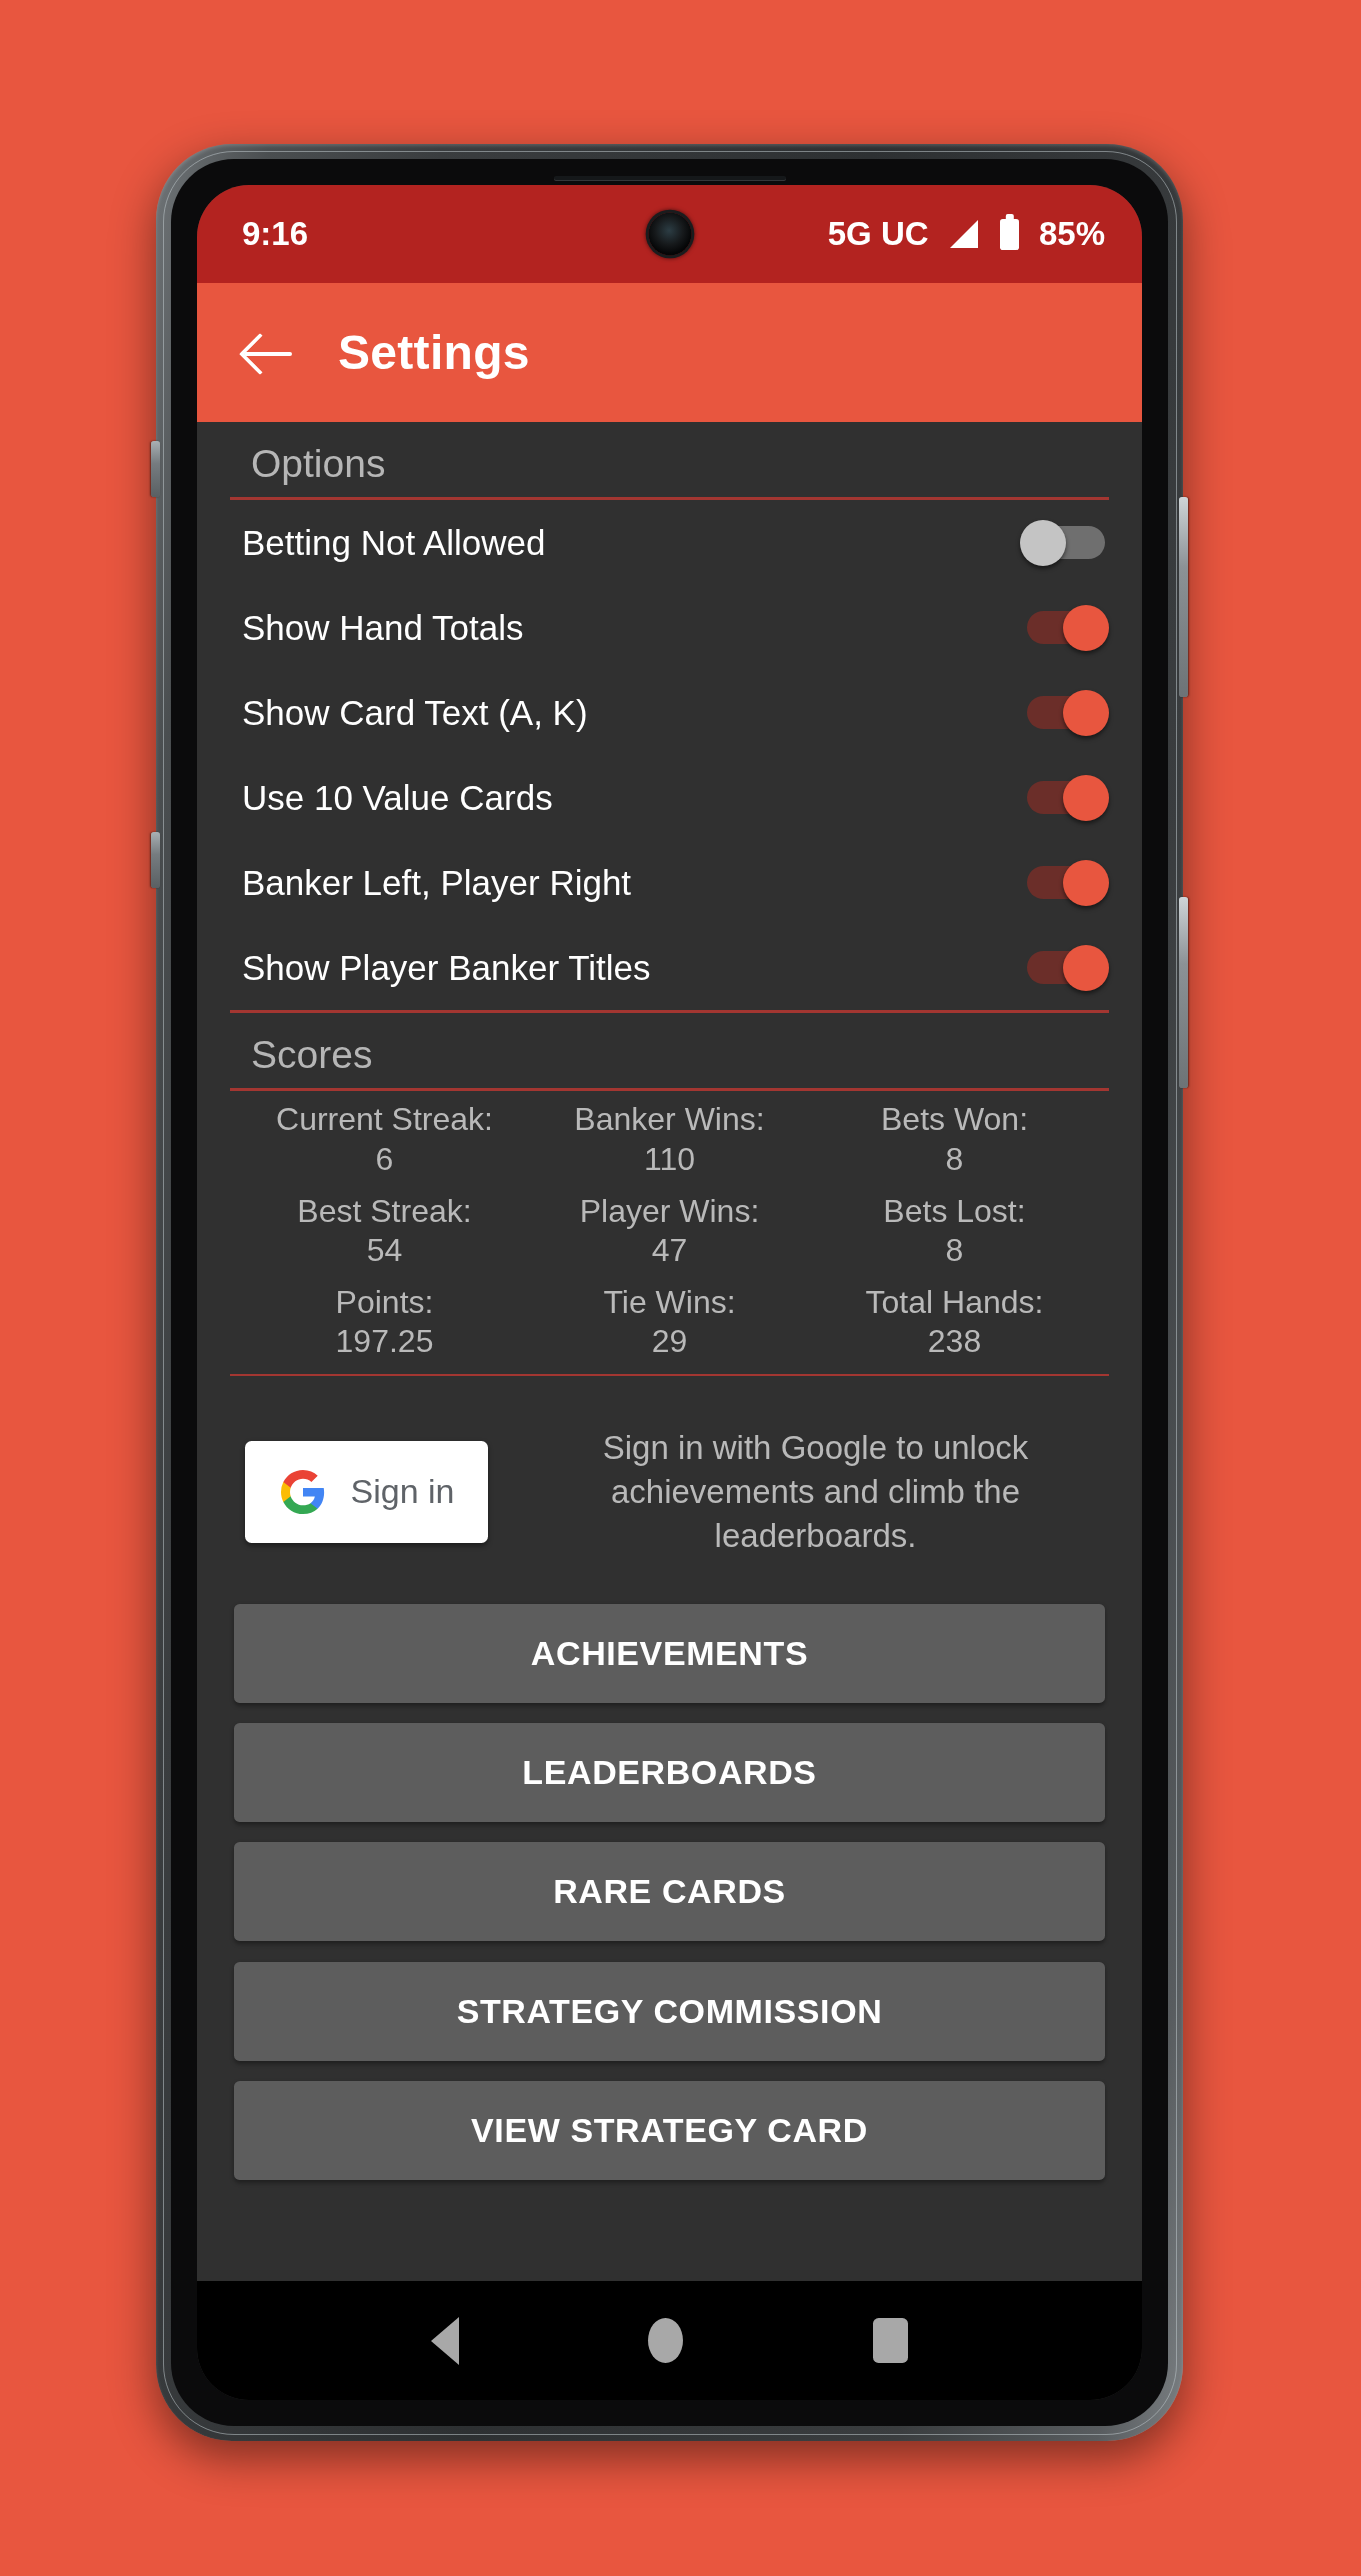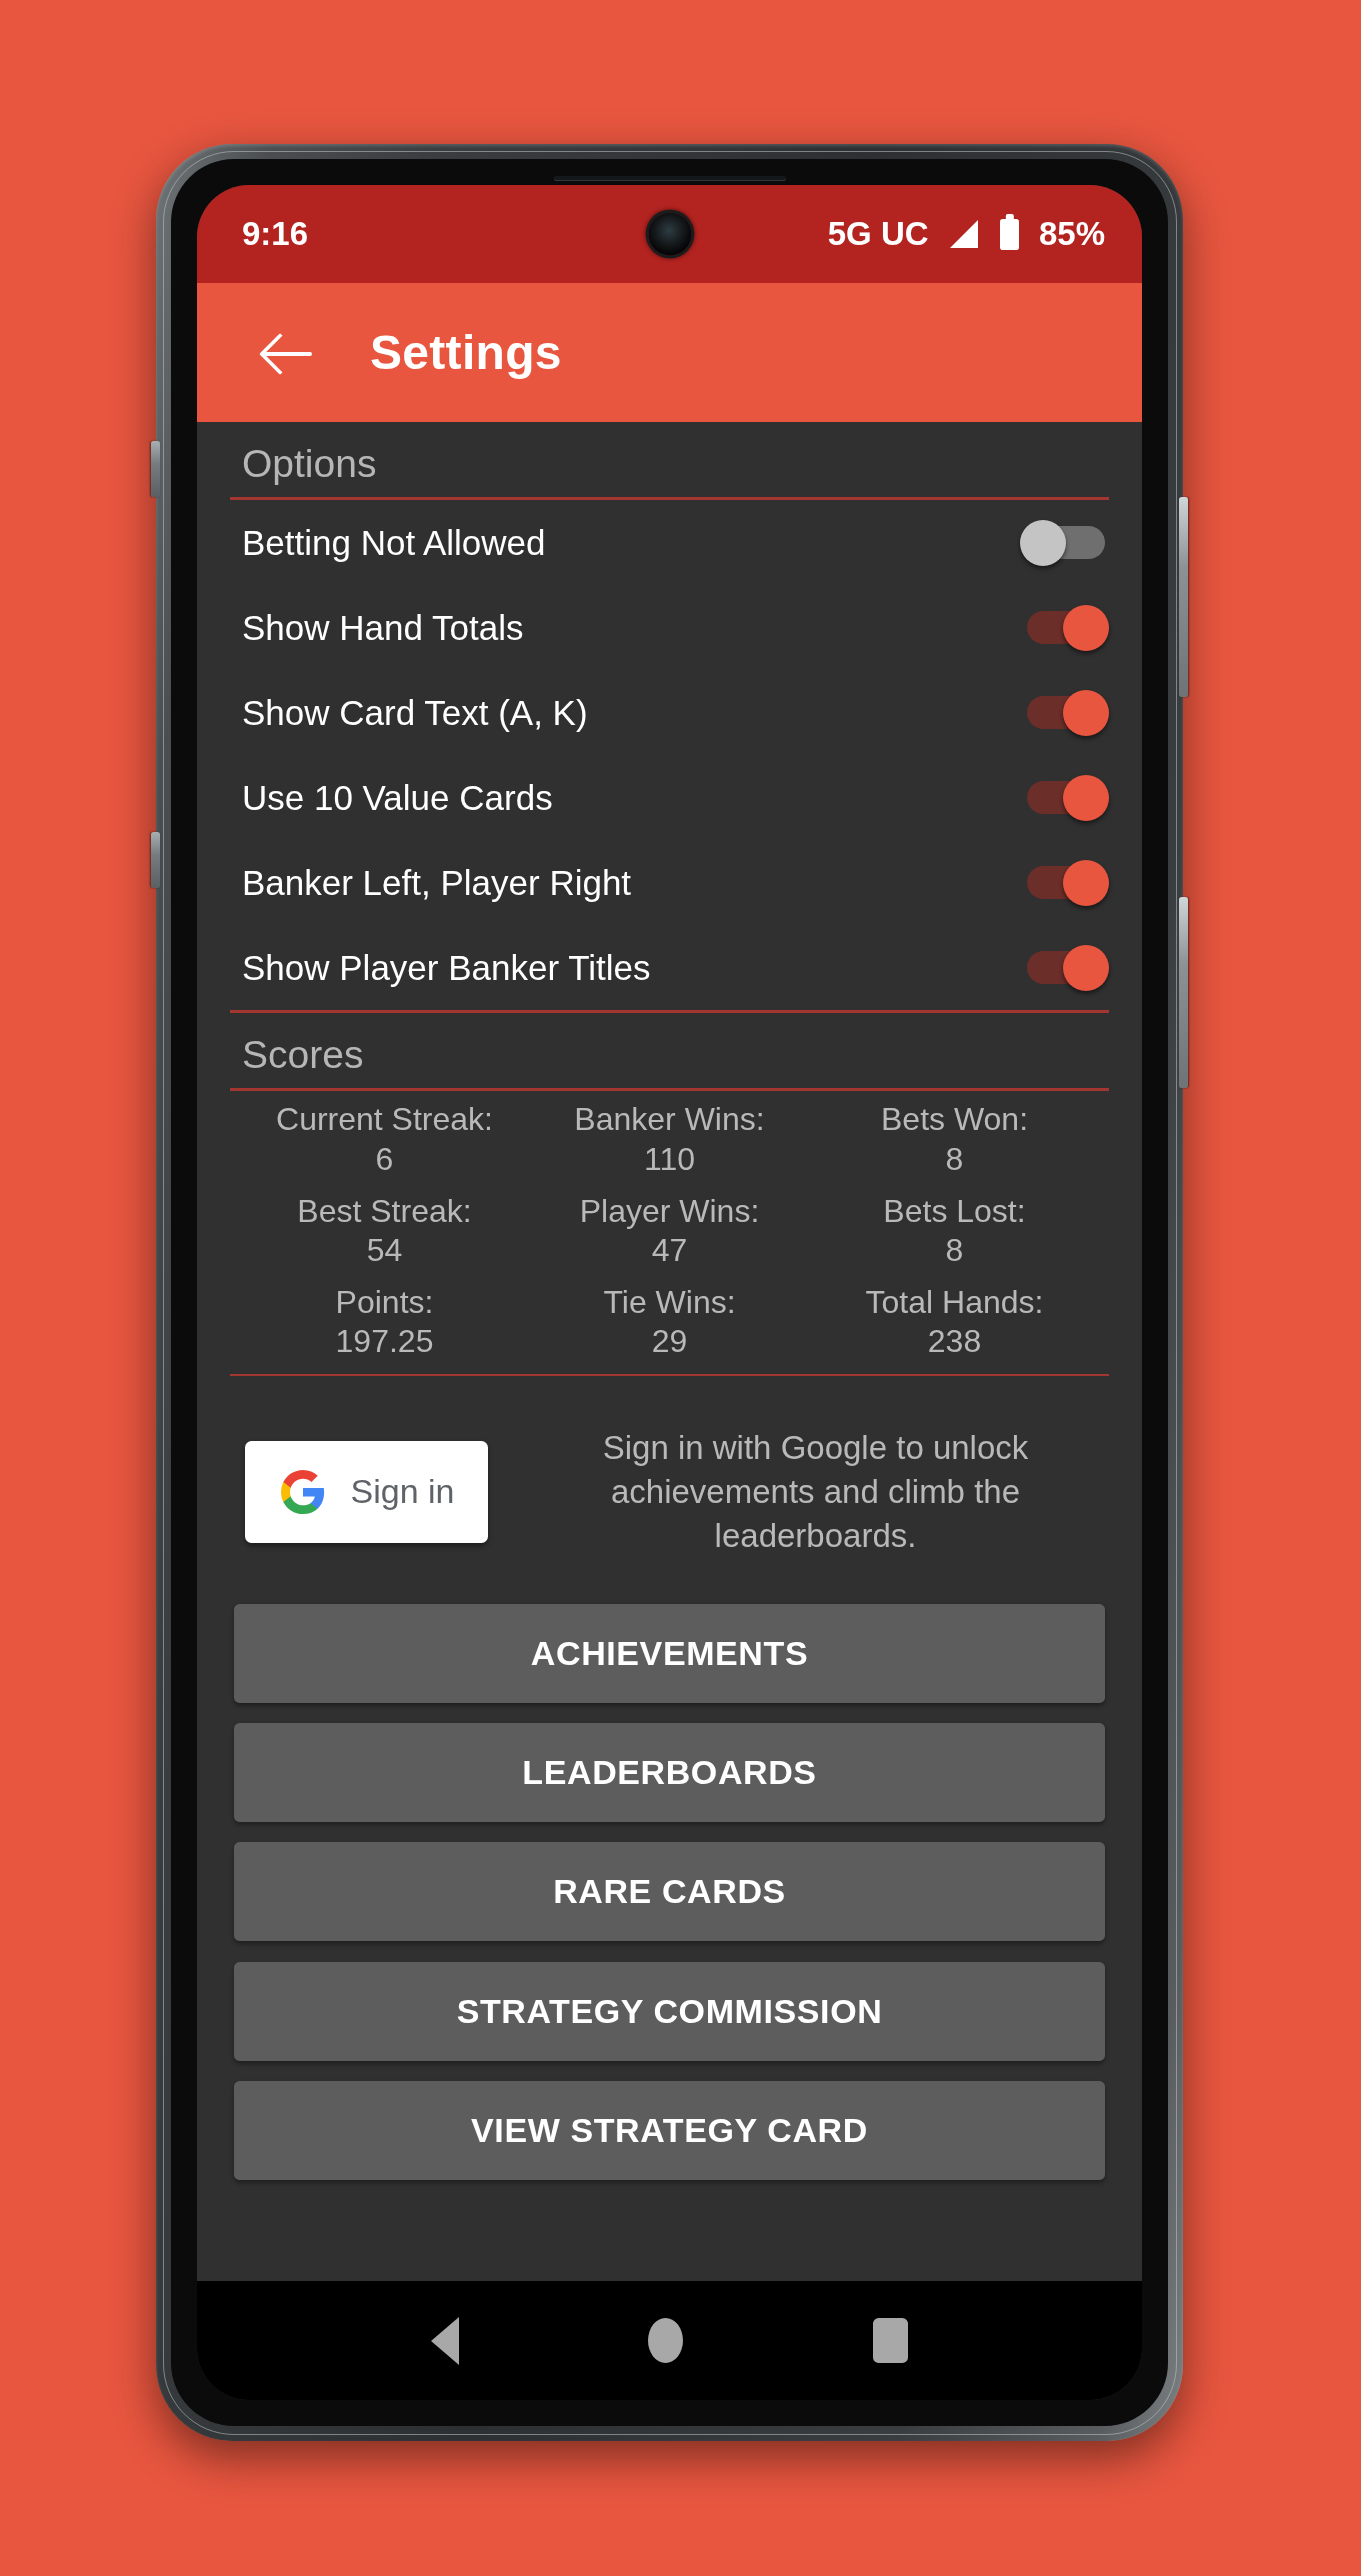--- a/index.html
+++ b/index.html
@@ -151,22 +151,22 @@
     background: radial-gradient(circle at 48% 42%, #2c3d44 0%, #16191b 42%, #050607 68%, #000 100%);
     box-shadow: 0 0 0 2.8px #1a1c1e, 0 0 4.6px 2.8px rgba(0,0,0,0.6);
   }
 
   
   .app-bar {
     flex: 0 0 139px;
     background: #e8563f;
     display: flex;
     align-items: center;
-    padding-left: 65px;
-    gap: 56px;
+    padding-left: 45px;
+    gap: 44px;
   }
   .back-arrow {
     width: 52px; height: 52px;
     position: relative;
     flex: 0 0 auto;
   }
   .back-arrow::before {
     content: "";
     position: absolute;
     left: 1.9px; top: 25px;
@@ -197,20 +197,21 @@
     background: #303030;
     overflow: hidden;
     position: relative;
   }
 
   .section-head {
     color: #b6b6b6;
     font-size: 39px;
     padding: 20.4px 0 11px 45px;
     font-weight: normal;
+    margin-left: 9px;
   }
   .rule {
     height: 2.8px;
     background: #a33631;
     margin: 0 33px;
   }
 
   .opt-row {
     height: 85px;
     display: flex;

